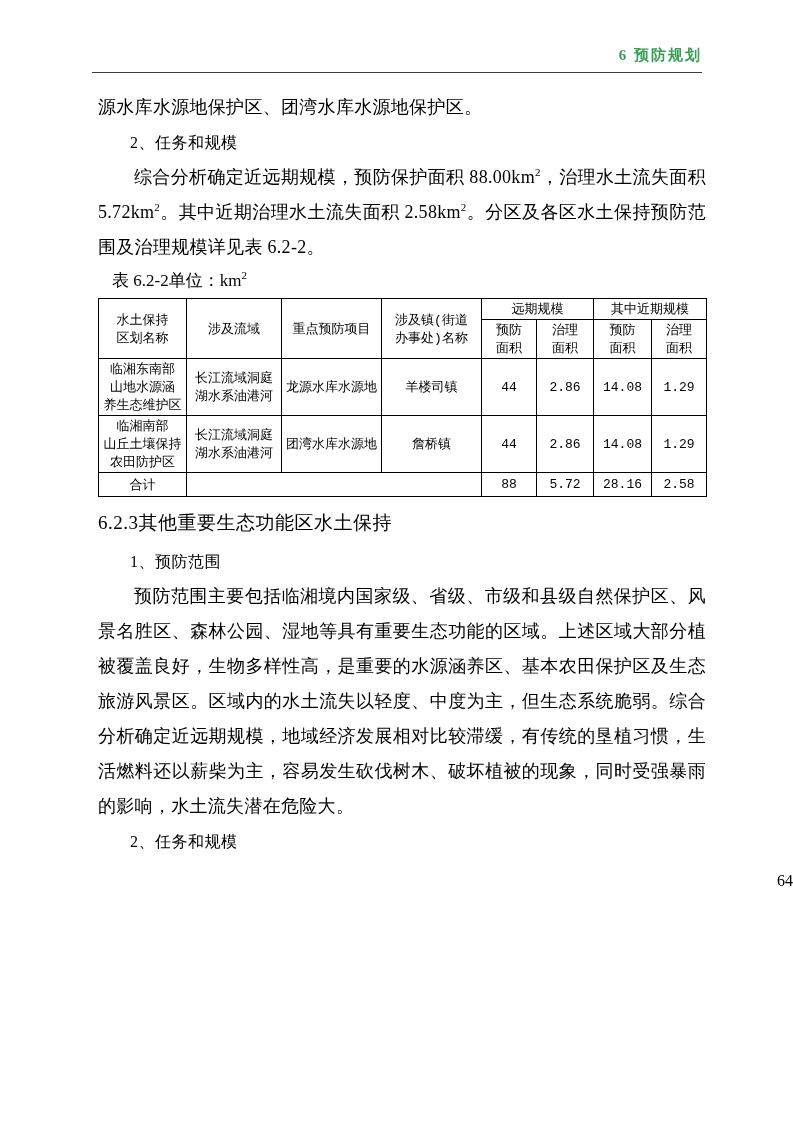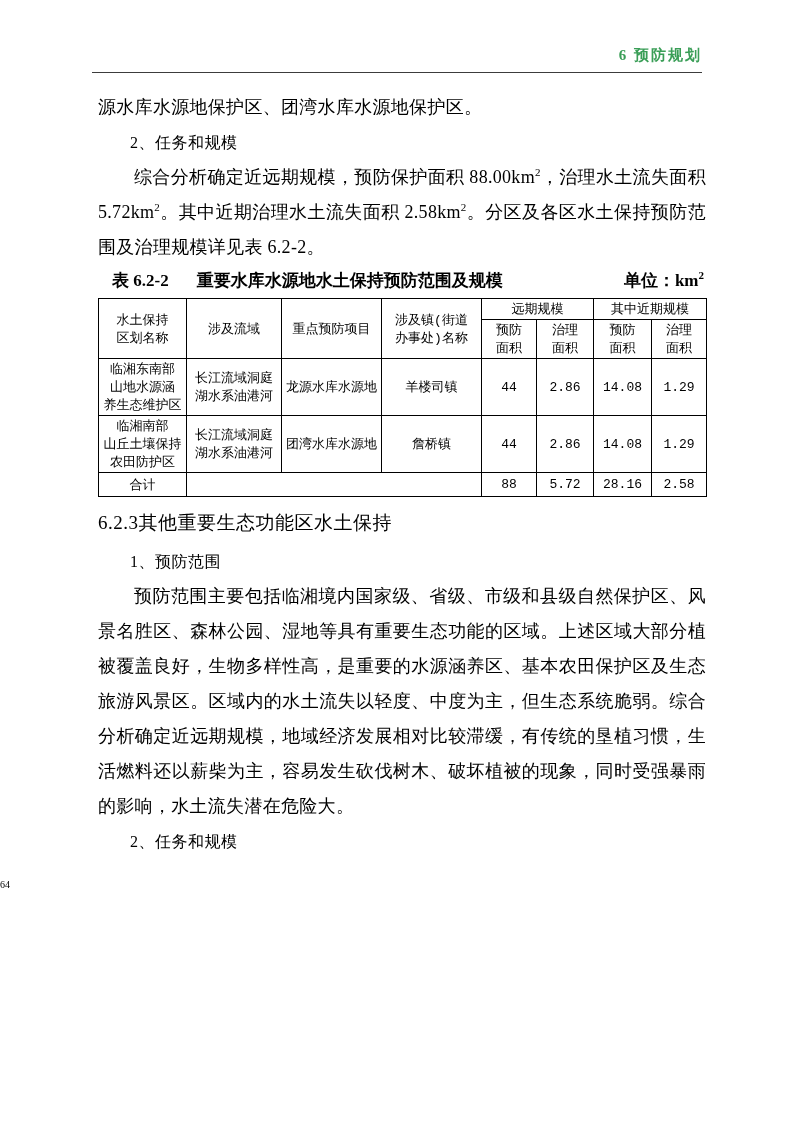--- a/index.html
+++ b/index.html
@@ -16,37 +16,37 @@
   .content { position:absolute; top:90px; left:98px; width:608px; }
   .para {
     font-size:18px; line-height:35px; text-align:justify; text-indent:2em;
     letter-spacing:0.3px;
   }
   .para.no-indent { text-indent:0; }
   .heading { font-size:16px; font-weight:normal; line-height:35px; text-indent:2em; letter-spacing:0.5px; }
   .section-heading { font-size:19px; font-weight:normal; line-height:42px; letter-spacing:0.5px; }
   sup { font-size:11px; line-height:0; vertical-align:super; }
   .table-caption {
-    display:flex; align-items:flex-end; font-weight:bold; font-size:17px;
+    display:flex; align-items:flex-end; font-weight:normal; font-size:17px;
     line-height:28px; padding:2px 2px 2px 14px;
   }
   .cap-title { margin-left:28px; flex:1; text-align:left; }
   .cap-unit { white-space:nowrap; }
   table.data { width:100%; border-collapse:collapse; table-layout:fixed; margin:1px 0 5px;font-family:Liberation Mono, monospace; }
   table.data th, table.data td {
     border:1px solid #000; text-align:center; vertical-align:middle;
     font-weight:normal; padding:1px 2px; white-space:pre-line; font-size:13px;
   }
   tr.hr1 th { height:20px; }
   tr.hr2 th { height:28px; }
   tr.drow td { height:54px; }
   tr.trow td { height:24px; }
   td.cell-sm { font-size:12.5px; }
   .bold { font-weight:bold; }
-  .page-footer { position:absolute; bottom:58px; left:0; width:100%; text-align:left; font-size:10px; }
+  .page-footer { position:absolute; bottom:58px; left:0; width:100%; text-align:right; font-size:16px; }
 </style>
 </head>
 <body>
 
 <div class="page">
 
   <div class="page-header">
     <span class="chapter">6 预防规划</span>
   </div>
 
@@ -54,21 +54,20 @@
 
     <p class="para no-indent">源水库水源地保护区、团湾水库水源地保护区。</p>
 
     <p class="heading">2、任务和规模</p>
 
 
     <p class="para"><span>综合分析确定近远期规模，预防保护面积 88.00km</span><sup>2</sup><span>，治理水土流失面积 5.72km</span><sup>2</sup><span>。其中近期治理水土流失面积 2.58km</span><sup>2</sup><span>。分区及各区水土保持预防范围及治理规模详见表 6.2-2。</span></p>
 
     <div class="table-caption">
       <span class="cap-label">表 6.2-2</span>
-      <span class="cap-title">重要水库水源地水土保持预防范围及规模</span>
       <span class="cap-unit"><span>单位：km</span><sup>2</sup></span>
     </div>
 
     <table class="data">
       <colgroup>
         <col style="width:88px">
           <col style="width:95px">
           <col style="width:100px">
           <col style="width:100px">
         <col style="width:55px">

